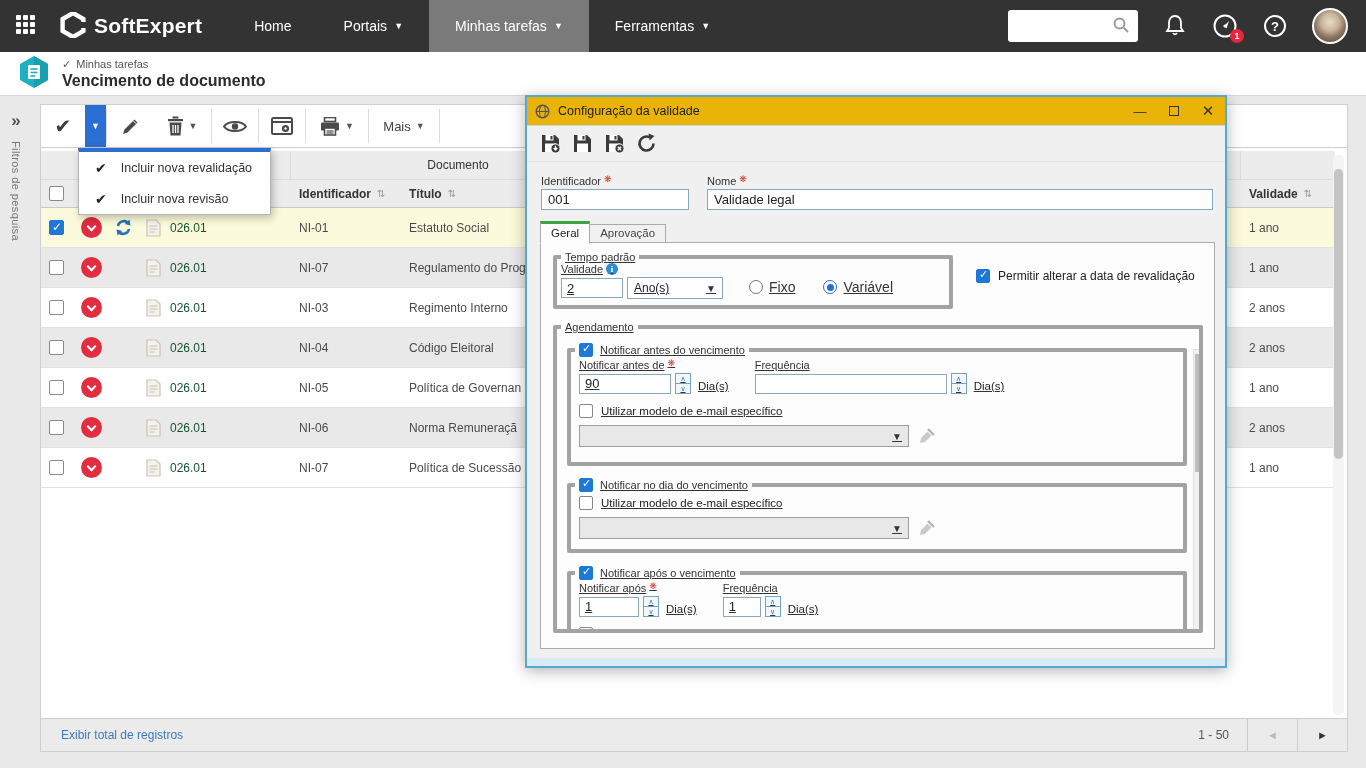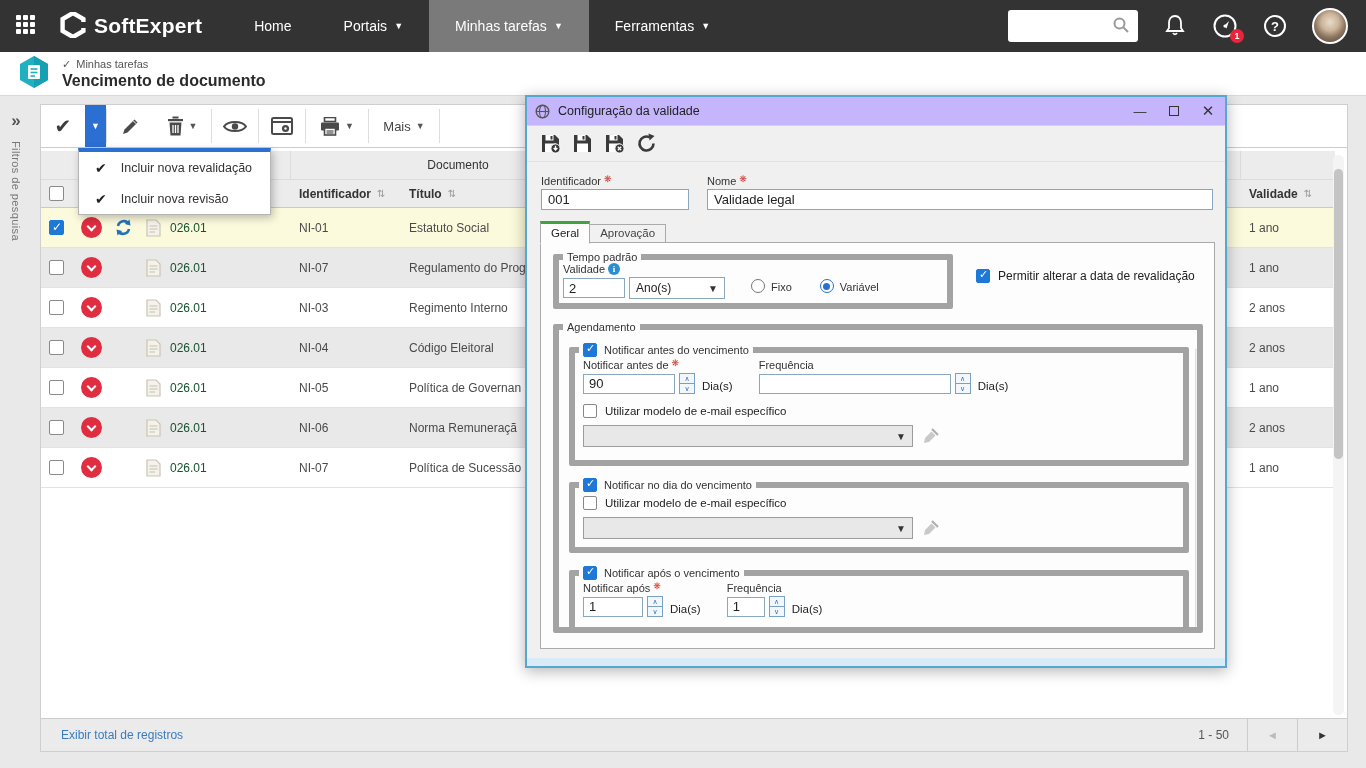--- a/index.html
+++ b/index.html
@@ -77,48 +77,48 @@
   .pfooter { position:absolute; left:0; bottom:0; width:100%; height:33px; background:#ebebeb; border-top:1px solid #ccc; display:flex; align-items:center; }
   .total-link { color:#3a7bbf; margin-left:20px; cursor:pointer; }
   .pf-right { margin-left:auto; display:flex; align-items:center; height:100%; }
   .range { color:#555; margin-right:18px; }
   .pager { width:50px; height:100%; border-left:1px solid #ccc; display:flex; align-items:center; justify-content:center; font-size:11px; cursor:pointer; }
   .pager.disabled { color:#bbb; cursor:default; }
   .pager.enabled { color:#333; }
 
   
   .modal { position:absolute; left:525px; top:95px; width:702px; height:573px; background:#f0f0f0; border:2px solid #55a9ce; box-shadow:0 3px 14px rgba(0,0,0,.3); z-index:60; }
-  .m-titlebar { height:29px; background:#c4b5fd; border-bottom:1px solid #c2dcee; display:flex; align-items:center; }
+  .m-titlebar { height:29px; background:#eab308; border-bottom:1px solid #c2dcee; display:flex; align-items:center; }
   .m-title { font-size:12.5px; color:#222; margin-left:8px; }
   .m-controls { margin-left:auto; display:flex; height:100%; }
   .m-ctl { width:34px; height:100%; display:flex; align-items:center; justify-content:center; color:#333; cursor:pointer; font-size:13px; }
   .m-max { width:10px; height:10px; border:1.5px solid #333; }
   .m-toolbar { height:36px; display:flex; align-items:center; gap:11px; padding-left:13px; border-bottom:1px solid #e2e2e2; }
   .m-toolbar .icon-btn { cursor:pointer; }
   .flabel { font-size:11px; color:#333; display:flex; align-items:center; gap:3px; }
   .req { color:#d43a2f; font-size:9px; margin-top:-4px; }
   .txt-input { border:1px solid #8aa8bd; background:#fff; height:21px; font-size:13px; font-family:"Liberation Sans",sans-serif; padding-left:6px; color:#222; }
   .m-field-ident { position:absolute; left:14px; top:78px; }
   .m-field-nome { position:absolute; left:180px; top:78px; }
   .tabs { position:absolute; left:13px; top:124px; display:flex; align-items:flex-end; }
   .tab { font-size:11.5px; padding:3px 10px 4px; border:1px solid #aaa; cursor:pointer; }
   .tab.active { background:#fdfdfd; border-top:3px solid #3fa33f; border-bottom:1px solid #fdfdfd; position:relative; z-index:2; color:#222; }
   .tab.inactive { background:#f1f1f1; border-left:none; color:#444; padding:2px 10px 4px; }
   .tab-panel { position:absolute; left:13px; top:145px; width:675px; height:407px; background:#fdfdfd; border:1px solid #aaa; }
-  fieldset { border:6px solid #a3a3a3; border-radius:2px; }
+  fieldset { border:4px solid #a3a3a3; border-radius:2px;text-decoration:underline; }
   legend { font-size:11px; color:#333; padding:0 4px; margin-left:4px; }
   legend.with-check { display:flex; align-items:center; gap:7px; }
   .fs-tempo { position:absolute; left:12px; top:8px; width:400px; height:58px; }
   .tempo-row { display:flex; align-items:flex-start; padding:0 4px; }
   .fctrl { display:flex; align-items:center; gap:4px; margin-top:2px; }
   .spin-input { border:1px solid #8aa8bd; height:20px; font-size:13px; font-family:"Liberation Sans",sans-serif; padding-left:5px; background:#fff; color:#222; }
   .fake-select { height:22px; border:1px solid #8aa8bd; background:#fff; font-size:12px; display:flex; align-items:center; padding:0 6px; justify-content:space-between; cursor:pointer; color:#222; }
   .fake-select .caret { color:#333; font-size:10px; }
   .fake-select.disabled { background:#e8e8e8; border-color:#9c9c9c; color:#888; }
-  .radio { display:flex; align-items:flex-end; gap:6px; font-size:11px; cursor:pointer; position:relative; top:16px; }
+  .radio { display:flex; align-items:center; gap:6px; font-size:14px; cursor:pointer; position:relative; top:16px; }
   .rdot { width:14px; height:14px; border:1px solid #767676; border-radius:50%; background:#fff; }
   .rdot.sel { border:1px solid #2a6fd1; display:flex; align-items:center; justify-content:center; }
   .rdot.sel::after { content:""; width:7px; height:7px; border-radius:50%; background:#2a6fd1; }
   .mcbx { width:14px; height:14px; border:1px solid #888; border-radius:2px; background:#fff; cursor:pointer; flex:none; }
   .mcbx.checked { background:#1e78d7; border-color:#1e78d7; position:relative; }
   .mcbx.checked::after { content:"✓"; position:absolute; left:2px; top:-2px; color:#fff; font-size:11px; font-weight:bold; }
   .permitir { position:absolute; left:435px; top:26px; display:flex; align-items:center; gap:8px; font-size:12px; color:#222; }
   .fs-agend { position:absolute; left:12px; top:78px; width:650px; height:312px; overflow:hidden; }
   .subfs { position:absolute; left:10px; width:620px; background:#fdfdfd; }
   .spinner { width:16px; height:21px; border:1px solid #7aa0c4; display:flex; flex-direction:column; cursor:pointer; background:#f2f7fb; }

